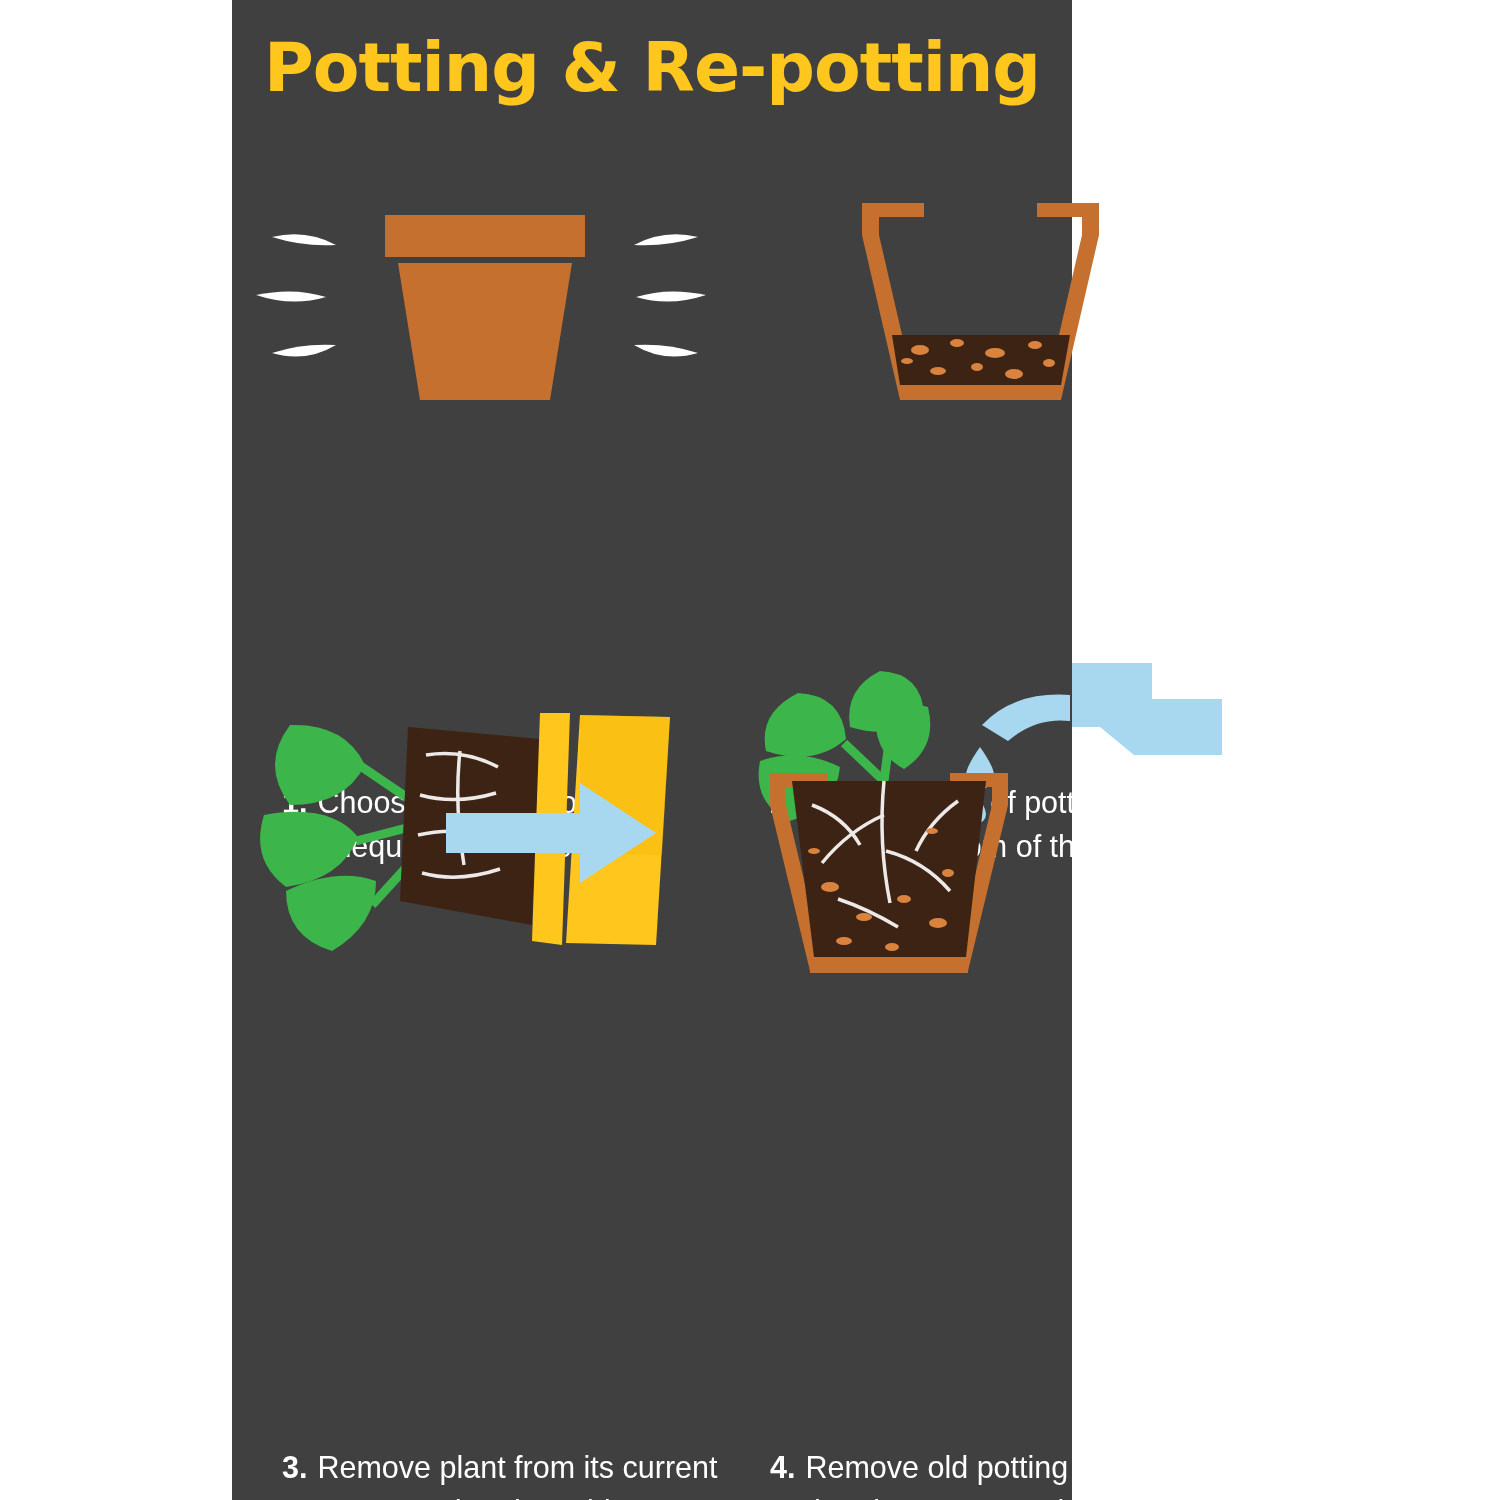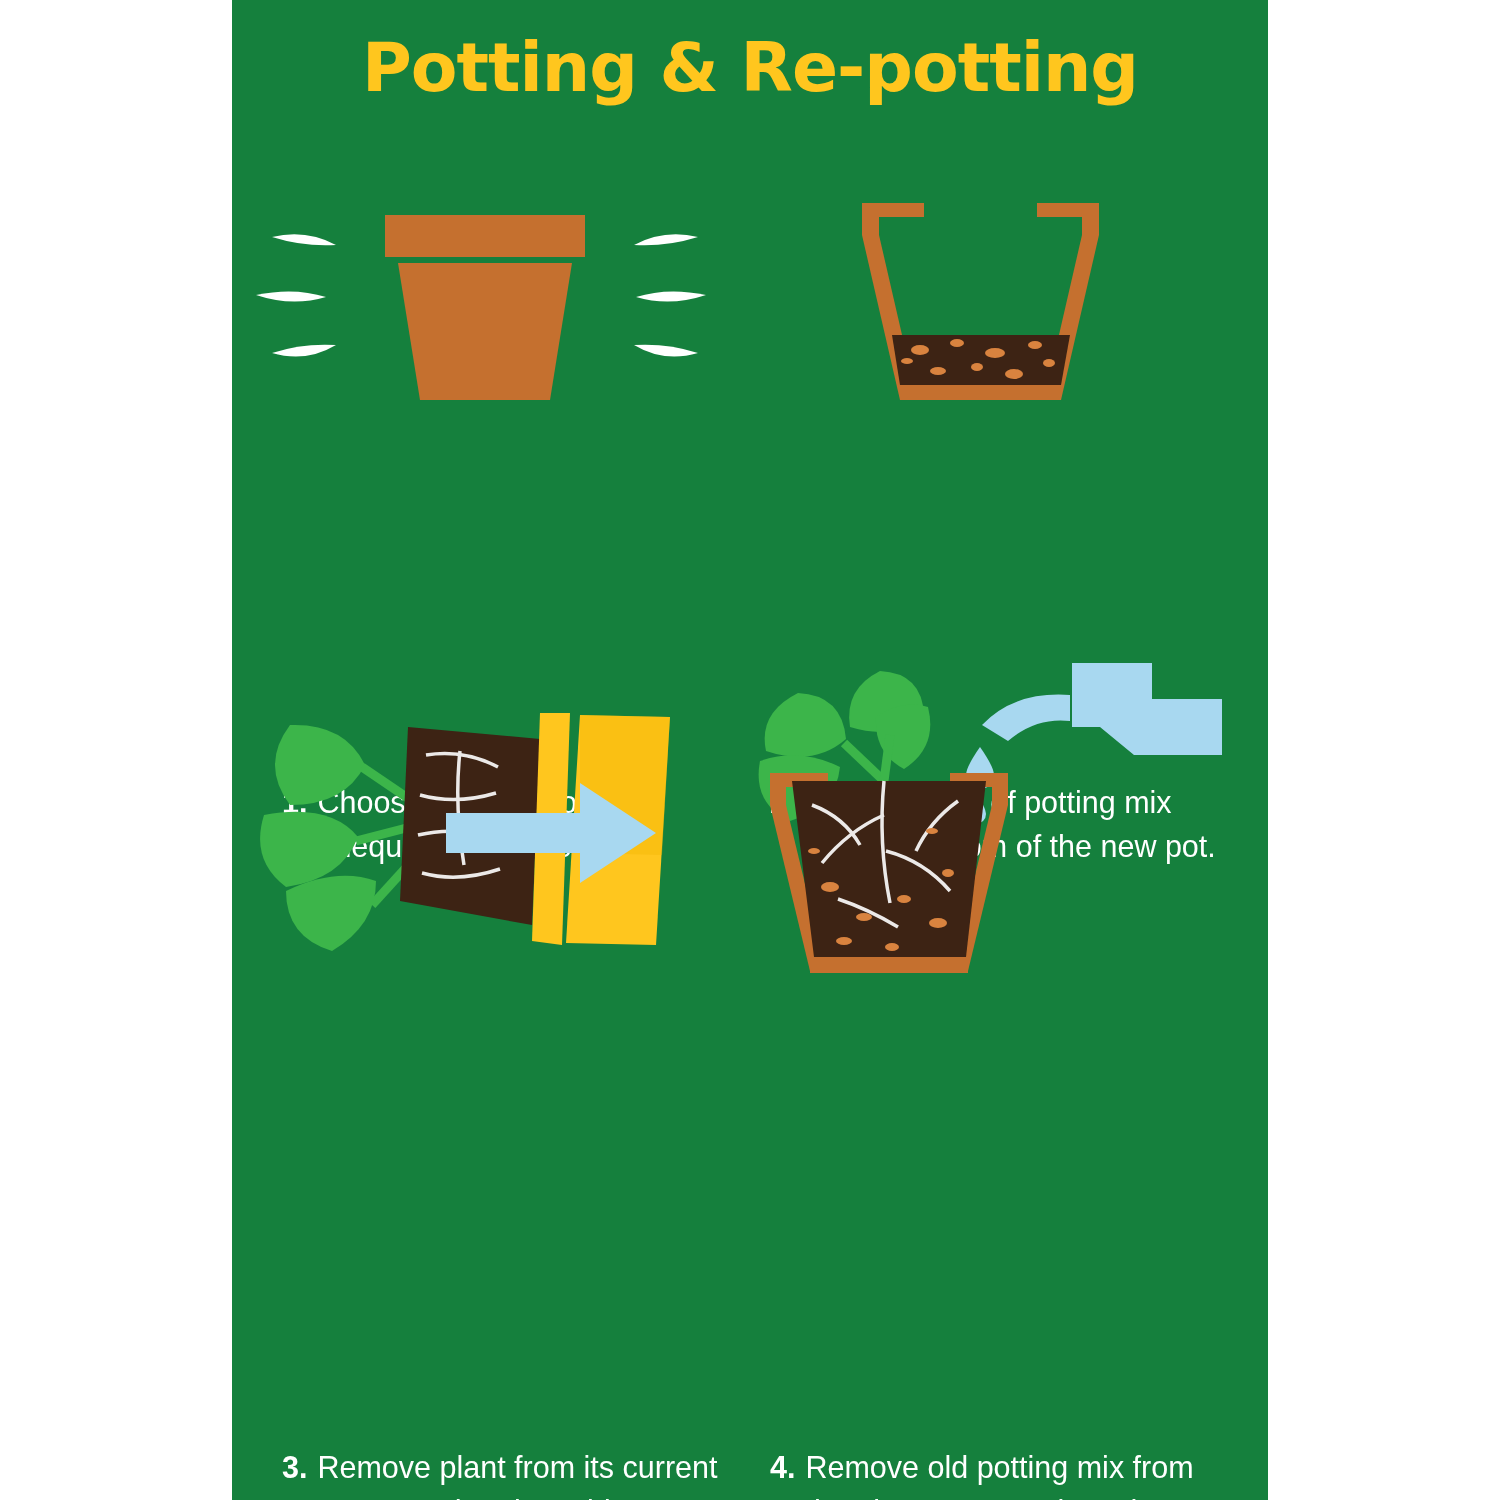--- a/index.html
+++ b/index.html
@@ -10,23 +10,23 @@
   body {
     width: 1500px;
     height: 1500px;
     font-family: "Liberation Sans", sans-serif;
     overflow: hidden;
   }
   #poster {
     position: absolute;
     left: 232px;
     top: 0;
-    width: 1036px;
+    width: 840px;
     height: 1500px;
-    background: #15803d;
+    background: #404040;
     box-sizing: border-box;
   }
   #title {
     position: absolute;
     top: 28px;
     left: 0;
     width: 100%;
     text-align: center;
     color: #ffc61e;
     font-size: 68px;

